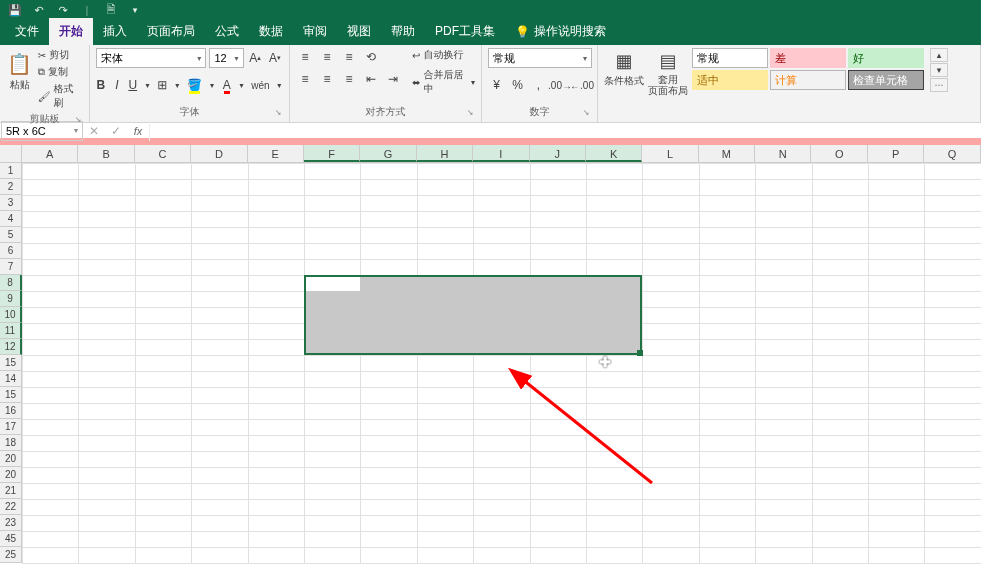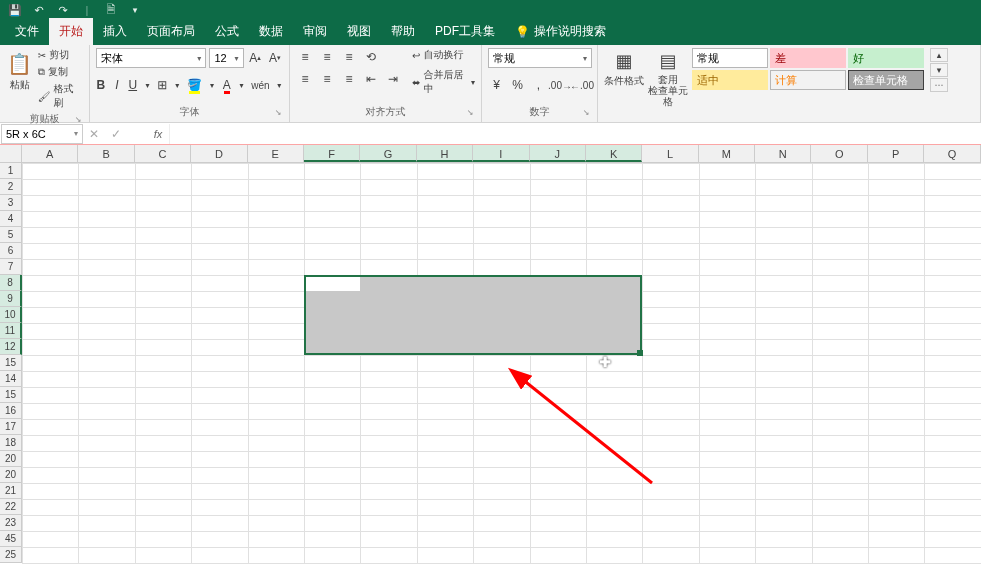--- a/index.html
+++ b/index.html
@@ -7,21 +7,21 @@
 
 
 .titlebar { height: 20px; background: #0d6b47; display: flex; align-items: center; color: #fff; font-size: 11px; }
 .qat { display: flex; align-items: center; gap: 10px; padding-left: 8px; }
 .qat-icon { width: 14px; height: 14px; display: flex; align-items: center; justify-content: center; opacity: 0.9; }
 .title { flex: 1; text-align: center; font-size: 11px; }
 
 
 .menutabs { height: 25px; background: #0d6b47; display: flex; align-items: flex-end; padding-left: 5px; }
 .tab { padding: 5px 10px; color: #fff; font-size: 12px; cursor: pointer; }
-.tab.active { background: #f3f3f3; color: #b91c1c; }
+.tab.active { background: #f3f3f3; color: #4c1d95; font-weight: bold; }
 .tell-me { display: flex; align-items: center; gap: 4px; padding: 5px 10px; color: #fff; font-size: 12px; }
 
 
 .ribbon { height: 78px; background: #f3f3f3; border-bottom: 1px solid #d4d4d4; display: flex; }
 .ribbon-group { border-right: 1px solid #d4d4d4; padding: 3px 6px; display: flex; flex-direction: column; }
 .group-content { flex: 1; display: flex; align-items: flex-start; gap: 4px; }
 .group-label { text-align: center; font-size: 10px; color: #666; padding-top: 2px; position: relative; }
 .group-label .lnch { position: absolute; right: 0; bottom: 1px; width: 10px; height: 10px; font-size: 8px; color: #888; }
 
 .clipboard-big { width: 28px; display: flex; flex-direction: column; align-items: center; gap: 2px; font-size: 10px; color: #444; padding-top: 4px; }
@@ -38,25 +38,25 @@
 .align-col { display: flex; flex-direction: column; gap: 4px; }
 .align-row { display: flex; gap: 4px; }
 
 .big-btn { display: flex; flex-direction: column; align-items: center; font-size: 10px; color: #444; width: 40px; gap: 2px; padding-top: 2px; }
 
 .style-cells { display: flex; flex-direction: column; gap: 2px; }
 .style-row { display: flex; gap: 2px; }
 .style-cell { width: 76px; height: 20px; font-size: 11px; display: flex; align-items: center; padding-left: 4px; border: 1px solid #ccc; }
 
 
-.fbar { height: 22px; border-bottom: 1px solid #fca5a5; display: flex; align-items: center; background: #fff; }
+.fbar { height: 22px; border-bottom: 7px solid #fca5a5; display: flex; align-items: center; background: #fff; }
 .namebox { width: 82px; height: 20px; border: 1px solid #ccc; font-size: 11px; display: flex; align-items: center; padding: 0 4px; margin-left: 1px; }
 .namebox .dd { margin-left: auto; font-size: 8px; color: #888; }
 .fb-btn { width: 22px; height: 20px; display: flex; align-items: center; justify-content: center; color: #aaa; font-size: 12px; }
-.fb-btn.fx { font-style: italic; font-size: 11px; color: #666; margin-left: 20px; }
+.fb-btn.fx { font-style: italic; font-size: 11px; color: #666; }
 
 
 .grid-wrap { position: relative; height: 428px; background: #fff; }
 .col-headers { display: flex; height: 18px; border-bottom: 1px solid #ccc; }
 .corner { width: 22px; border-right: 1px solid #ccc; background: #f0f0f0; }
 .col-h { border-right: 1px solid #ccc; background: #f0f0f0; text-align: center; font-size: 11px; color: #444; line-height: 18px; }
 .col-h.sel { background: #d6ebe0; border-bottom: 2px solid #217346; }
 .grid-body { display: flex; }
 .row-headers { width: 22px; }
 .row-h { height: 16px; border-bottom: 1px solid #ccc; border-right: 1px solid #ccc; background: #f0f0f0; text-align: center; font-size: 10px; color: #444; line-height: 16px; }
@@ -216,21 +216,21 @@
 
   <div class="ribbon-group" style="flex:1">
     <div class="group-content">
       <div class="big-btn">
         <span style="font-size:18px">▦</span>
         <span>条件格式</span>
       </div>
       <div class="big-btn">
         <span style="font-size:18px">▤</span>
         <span style="white-space:pre-line;text-align:center;line-height:1.1">套用
-检查单元格</span>
+页面布局</span>
       </div>
       <div class="style-cells" id="styleGallery">
           <div class="style-row">
             <div class="style-cell" style="background: rgb(255, 255, 255); border-color: rgb(182, 182, 182); color: rgb(0, 0, 0);">常规</div>
             <div class="style-cell" style="background: rgb(255, 199, 206); border-color: rgb(255, 199, 206); color: rgb(156, 0, 6);">差</div>
             <div class="style-cell" style="background: rgb(198, 239, 206); border-color: rgb(198, 239, 206); color: rgb(0, 97, 0);">好</div>
           </div>
           <div class="style-row">
             <div class="style-cell" style="background: rgb(255, 235, 156); border-color: rgb(255, 235, 156); color: rgb(156, 101, 0);">适中</div>
             <div class="style-cell" style="background: rgb(242, 242, 242); border-color: rgb(182, 182, 182); color: rgb(250, 125, 0);">计算</div>

